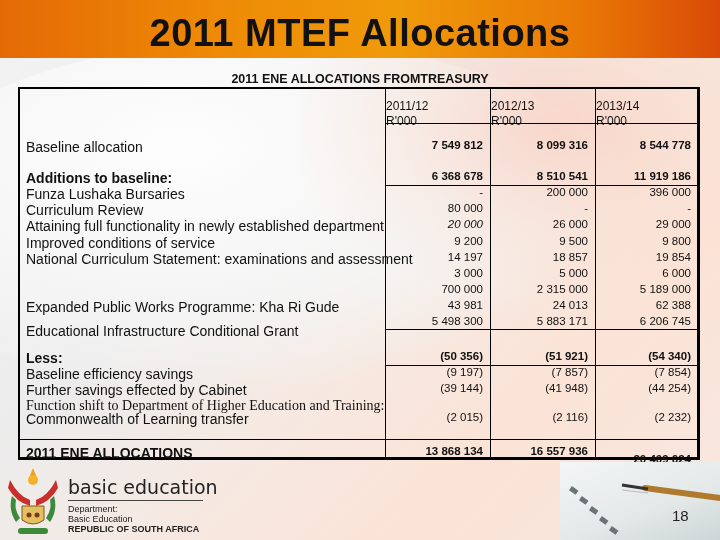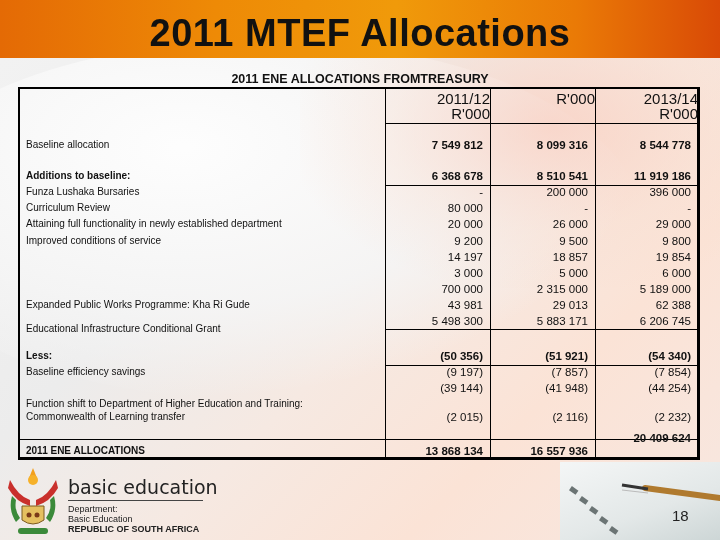--- a/index.html
+++ b/index.html
@@ -31,23 +31,23 @@
     font-size:12.5px; font-weight:bold; color:#111;
   }
   .table-wrap {
     position:absolute; left:18px; top:87px; width:682px; height:373px;
     border:2px solid #000; box-sizing:border-box;
     border-right-width:3px; border-bottom-width:3px;
   }
   .vline { position:absolute; top:0; bottom:0; width:1px; background:#000; }
   .hline { position:absolute; height:1px; background:#000; }
   .col-head {
-    position:absolute; top:2px; text-align:right; font-size:15px; line-height:15px; color:#111;
-  }
-  .lbl { position:absolute; left:6px; font-size:10px; color:#111; white-space:nowrap; }
+    position:absolute; top:10px; text-align:left; font-size:12px; line-height:15px; color:#111;
+  }
+  .lbl { position:absolute; left:6px; font-size:14px; color:#111; white-space:nowrap; }
   .lbl.bold { font-weight:bold; }
   .num { position:absolute; font-size:11.5px; color:#111; text-align:right; white-space:nowrap; }
   .num.bold { font-weight:bold; }
   .footer-logo { position:absolute; left:4px; top:466px; width:58px; height:72px; }
   .brand-name { position:absolute; left:68px; top:476px; font-family:"DejaVu Sans", sans-serif; font-size:19px; color:#222; }
   .brand-rule { position:absolute; left:68px; top:500px; width:135px; height:1px; background:#444; }
   .brand-sub { position:absolute; left:68px; font-size:9px; color:#222; line-height:11px; }
   .pen-area {
     position:absolute; left:560px; top:462px; width:160px; height:78px;
     background: linear-gradient(160deg, #f4f6f6 0%, #e3e8e8 60%, #cdd6d6 100%);
@@ -73,20 +73,21 @@
   <div class="hline" style="left:365px; right:0; top:96px;"></div>
   <div class="hline" style="left:365px; right:0; top:240px;"></div>
   <div class="hline" style="left:365px; right:0; top:276px;"></div>
   <div class="hline" style="left:0; right:0; top:350px;"></div>
 
   <div class="col-head" style="left:366px; width:104px;">
     <div>2011/12</div>
     <div>R'000</div>
   </div>
   <div class="col-head" style="left:471px; width:104px;">
+    <div>2012/13</div>
     <div>R'000</div>
   </div>
   <div class="col-head" style="left:576px; width:102px;">
     <div>2013/14</div>
     <div>R'000</div>
   </div>
 
   <div class="lbl" style="top:50px;">Baseline allocation</div>
   <div class="num bold" style="top:50px; right:214px;">7 549 812</div>
   <div class="num bold" style="top:50px; right:109px;">8 099 316</div>
@@ -101,75 +102,77 @@
   <div class="num" style="top:97px; right:214px;">-</div>
   <div class="num" style="top:97px; right:109px;">200 000</div>
   <div class="num" style="top:97px; right:6px;">396 000</div>
 
   <div class="lbl" style="top:113px;">Curriculum Review</div>
   <div class="num" style="top:113px; right:214px;">80 000</div>
   <div class="num" style="top:113px; right:109px;">-</div>
   <div class="num" style="top:113px; right:6px;">-</div>
 
   <div class="lbl" style="top:129px;">Attaining full functionality in newly established department</div>
-  <div class="num" style="top:129px; right:214px;">20 000</div>
+  <div class="num" style="top:129px; right:214px;font-style:italic;">20 000</div>
   <div class="num" style="top:129px; right:109px;">26 000</div>
   <div class="num" style="top:129px; right:6px;">29 000</div>
 
   <div class="lbl" style="top:146px;">Improved conditions of service</div>
   <div class="num" style="top:146px; right:214px;">9 200</div>
   <div class="num" style="top:146px; right:109px;">9 500</div>
   <div class="num" style="top:146px; right:6px;">9 800</div>
 
+  <div class="lbl" style="top:162px;">National Curriculum Statement: examinations and assessment</div>
   <div class="num" style="top:162px; right:214px;">14 197</div>
   <div class="num" style="top:162px; right:109px;">18 857</div>
   <div class="num" style="top:162px; right:6px;">19 854</div>
 
   <div class="num" style="top:178px; right:214px;">3 000</div>
   <div class="num" style="top:178px; right:109px;">5 000</div>
   <div class="num" style="top:178px; right:6px;">6 000</div>
 
   <div class="num" style="top:194px; right:214px;">700 000</div>
   <div class="num" style="top:194px; right:109px;">2 315 000</div>
   <div class="num" style="top:194px; right:6px;">5 189 000</div>
 
   <div class="lbl" style="top:210px;">Expanded Public Works Programme: Kha Ri Gude</div>
   <div class="num" style="top:210px; right:214px;">43 981</div>
-  <div class="num" style="top:210px; right:109px;">29 013</div>
+  <div class="num" style="top:210px; right:109px;">24 013</div>
   <div class="num" style="top:210px; right:6px;">62 388</div>
 
   <div class="lbl" style="top:234px;text-align:right;">Educational Infrastructure Conditional Grant</div>
   <div class="num" style="top:226px; right:214px;">5 498 300</div>
   <div class="num" style="top:226px; right:109px;">5 883 171</div>
   <div class="num" style="top:226px; right:6px;">6 206 745</div>
 
   <div class="lbl bold" style="top:261px;">Less:</div>
   <div class="num bold" style="top:261px; right:214px;">(50 356)</div>
   <div class="num bold" style="top:261px; right:109px;">(51 921)</div>
   <div class="num bold" style="top:261px; right:6px;">(54 340)</div>
 
   <div class="lbl" style="top:277px;">Baseline efficiency savings</div>
   <div class="num" style="top:277px; right:214px;">(9 197)</div>
   <div class="num" style="top:277px; right:109px;">(7 857)</div>
   <div class="num" style="top:277px; right:6px;">(7 854)</div>
 
+  <div class="lbl" style="top:293px;">Further savings effected by Cabinet</div>
   <div class="num" style="top:293px; right:214px;">(39 144)</div>
   <div class="num" style="top:293px; right:109px;">(41 948)</div>
   <div class="num" style="top:293px; right:6px;">(44 254)</div>
 
-  <div class="lbl" style="top:309px;">Function shift to Department of Higher Education and Training:</div>
+  <div class="lbl" style="top:309px;font-family:Liberation Serif, serif;">Function shift to Department of Higher Education and Training:</div>
   <div class="lbl" style="top:322px;">Commonwealth of Learning transfer</div>
   <div class="num" style="top:322px; right:214px;">(2 015)</div>
   <div class="num" style="top:322px; right:109px;">(2 116)</div>
   <div class="num" style="top:322px; right:6px;padding-left:8px;">(2 232)</div>
 
   <div class="lbl bold" style="top:356px;">2011 ENE ALLOCATIONS</div>
   <div class="num bold" style="top:356px; right:214px;">13 868 134</div>
   <div class="num bold" style="top:356px; right:109px;">16 557 936</div>
-  <div class="num bold" style="top:343px; right:6px;">20 409 624</div>
+  <div class="num bold" style="top:364px; right:6px;">20 409 624</div>
 </div>
 
 <svg class="footer-logo" viewBox="0 0 58 72">
   <polygon points="29,2 33,12 25,12" fill="#f2a01e"></polygon>
   <circle cx="29" cy="14" r="5" fill="#f6b12a"></circle>
   <path d="M6,14 Q14,30 26,34 L26,40 Q12,36 4,22 Z" fill="#c9302c"></path>
   <path d="M52,14 Q44,30 32,34 L32,40 Q46,36 54,22 Z" fill="#c9302c"></path>
   <path d="M8,30 Q4,44 12,56 L16,52 Q10,44 12,34 Z" fill="#3b8a3a"></path>
   <path d="M50,30 Q54,44 46,56 L42,52 Q48,44 46,34 Z" fill="#3b8a3a"></path>
   <path d="M18,40 L40,40 L40,54 Q29,62 18,54 Z" fill="#e5c060" stroke="#7a5a20" stroke-width="1"></path>

